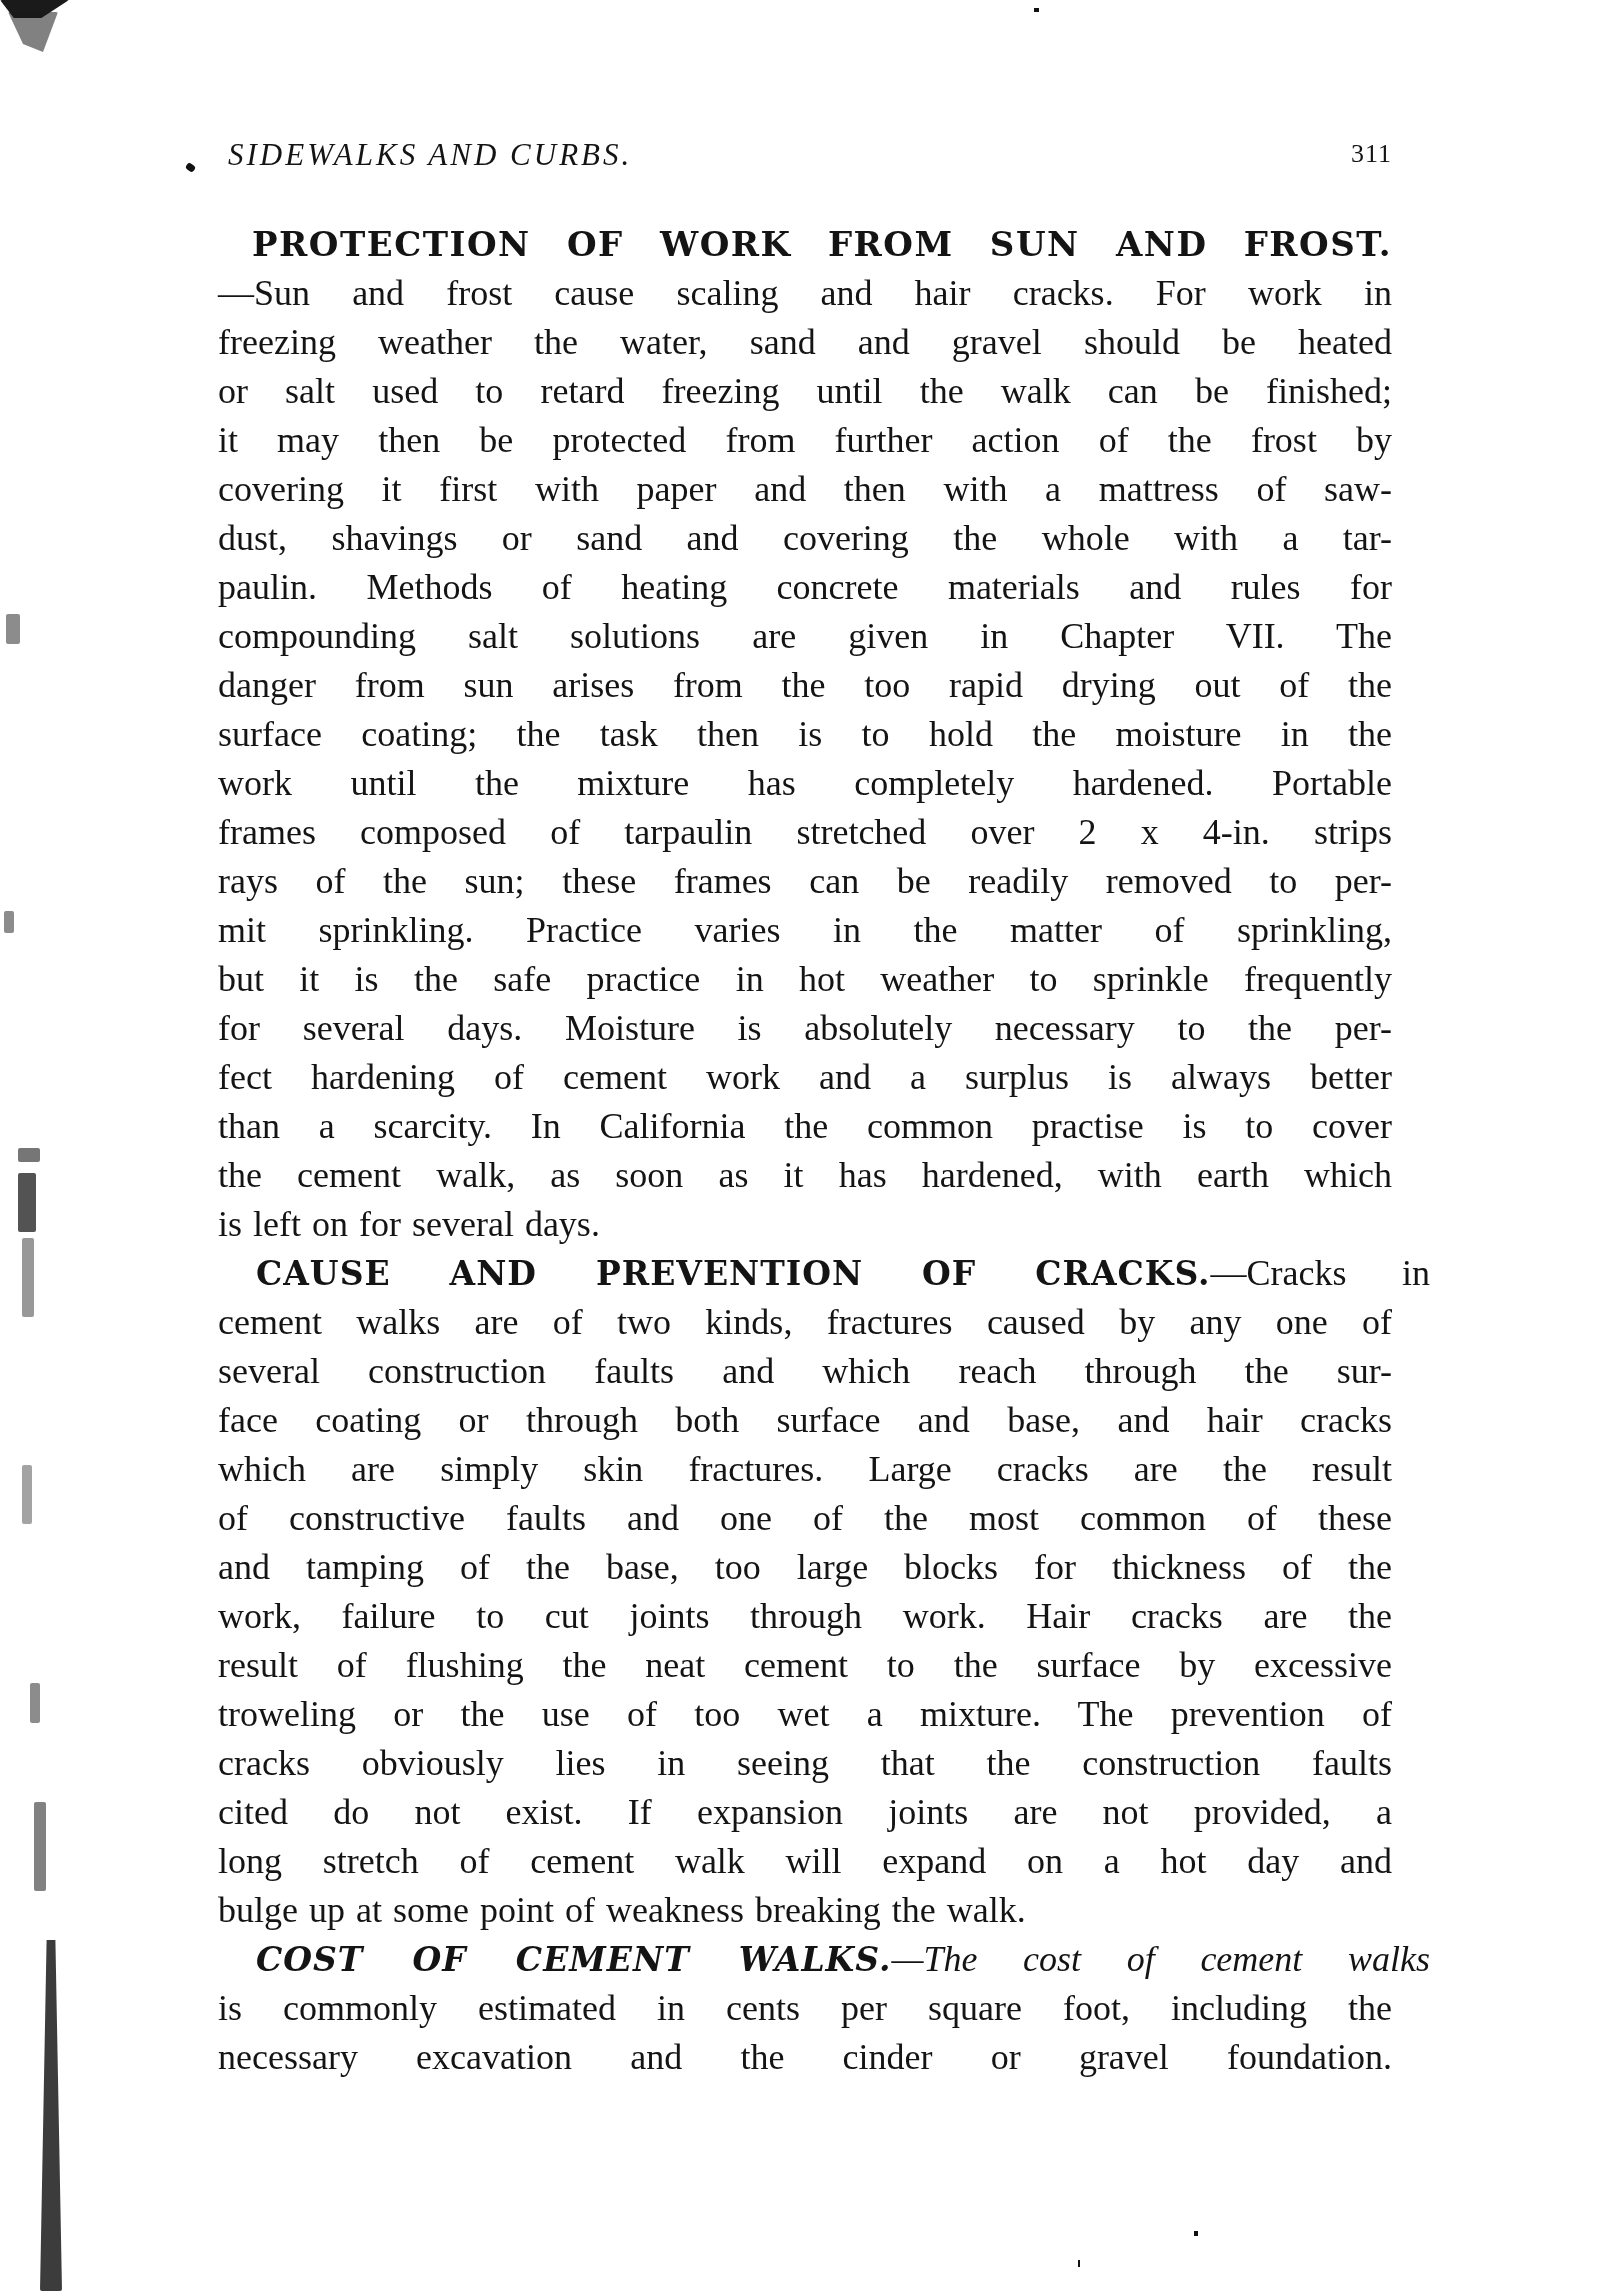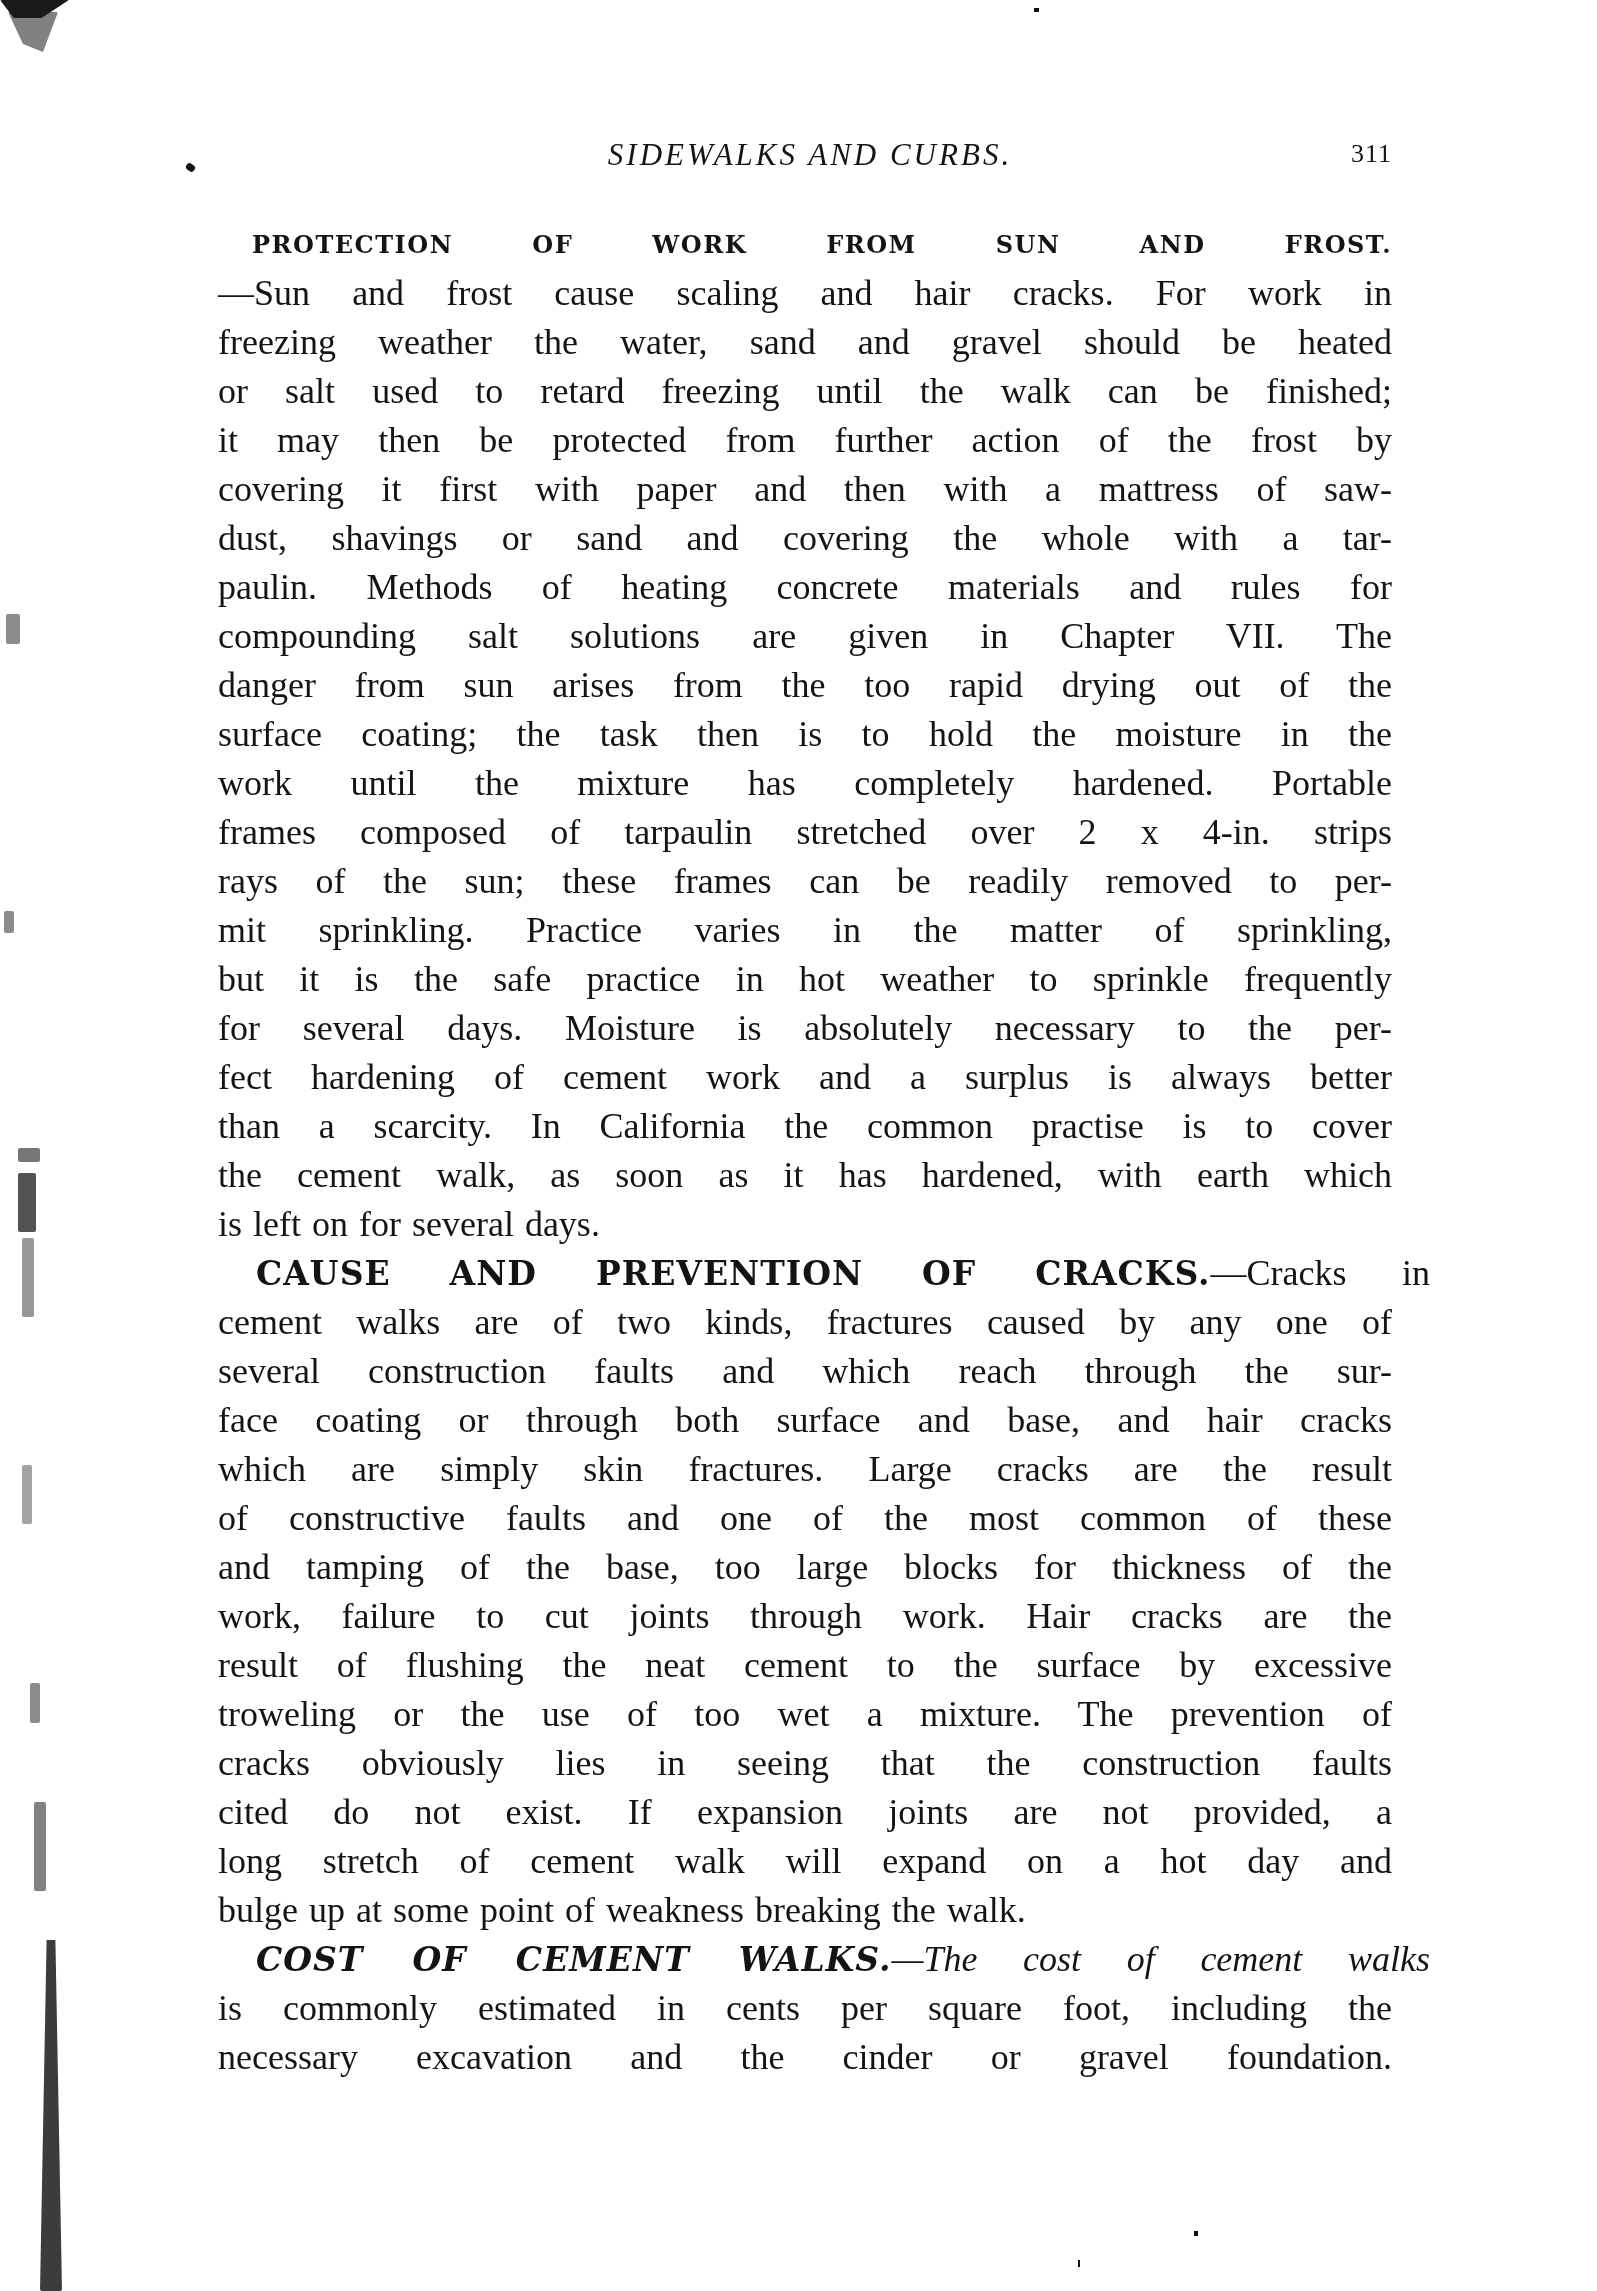--- a/index.html
+++ b/index.html
@@ -26,21 +26,20 @@
       position: absolute;
       top: 127px;
       left: 218px;
       width: 1174px;
       height: 50px;
     }
     .running-title {
       position: absolute;
       left: 0;
       width: 100%;
-      text-align: center;
       font-style: italic;
       font-size: 31px;
       letter-spacing: 3px;
       top: 10px;
       padding-left: 10px;
       box-sizing: border-box;
     }
     .page-number {
       position: absolute;
       right: 0;
@@ -69,21 +68,21 @@
       white-space: nowrap;
       overflow: visible;
       word-spacing: 2px;
     }
     .line.last {
       text-align-last: left;
     }
     .line.heading-line {
       font-family: "DejaVu Serif", "Liberation Serif", serif;
       font-weight: bold;
-      font-size: 24px;
+      font-size: 34px;
       letter-spacing: 1.5px;
     }
     .indent {
       padding-left: 38px;
     }
     .line.title-line {
       padding-left: 34px;
     }
     .sh {
       font-family: "DejaVu Serif", "Liberation Serif", serif;

